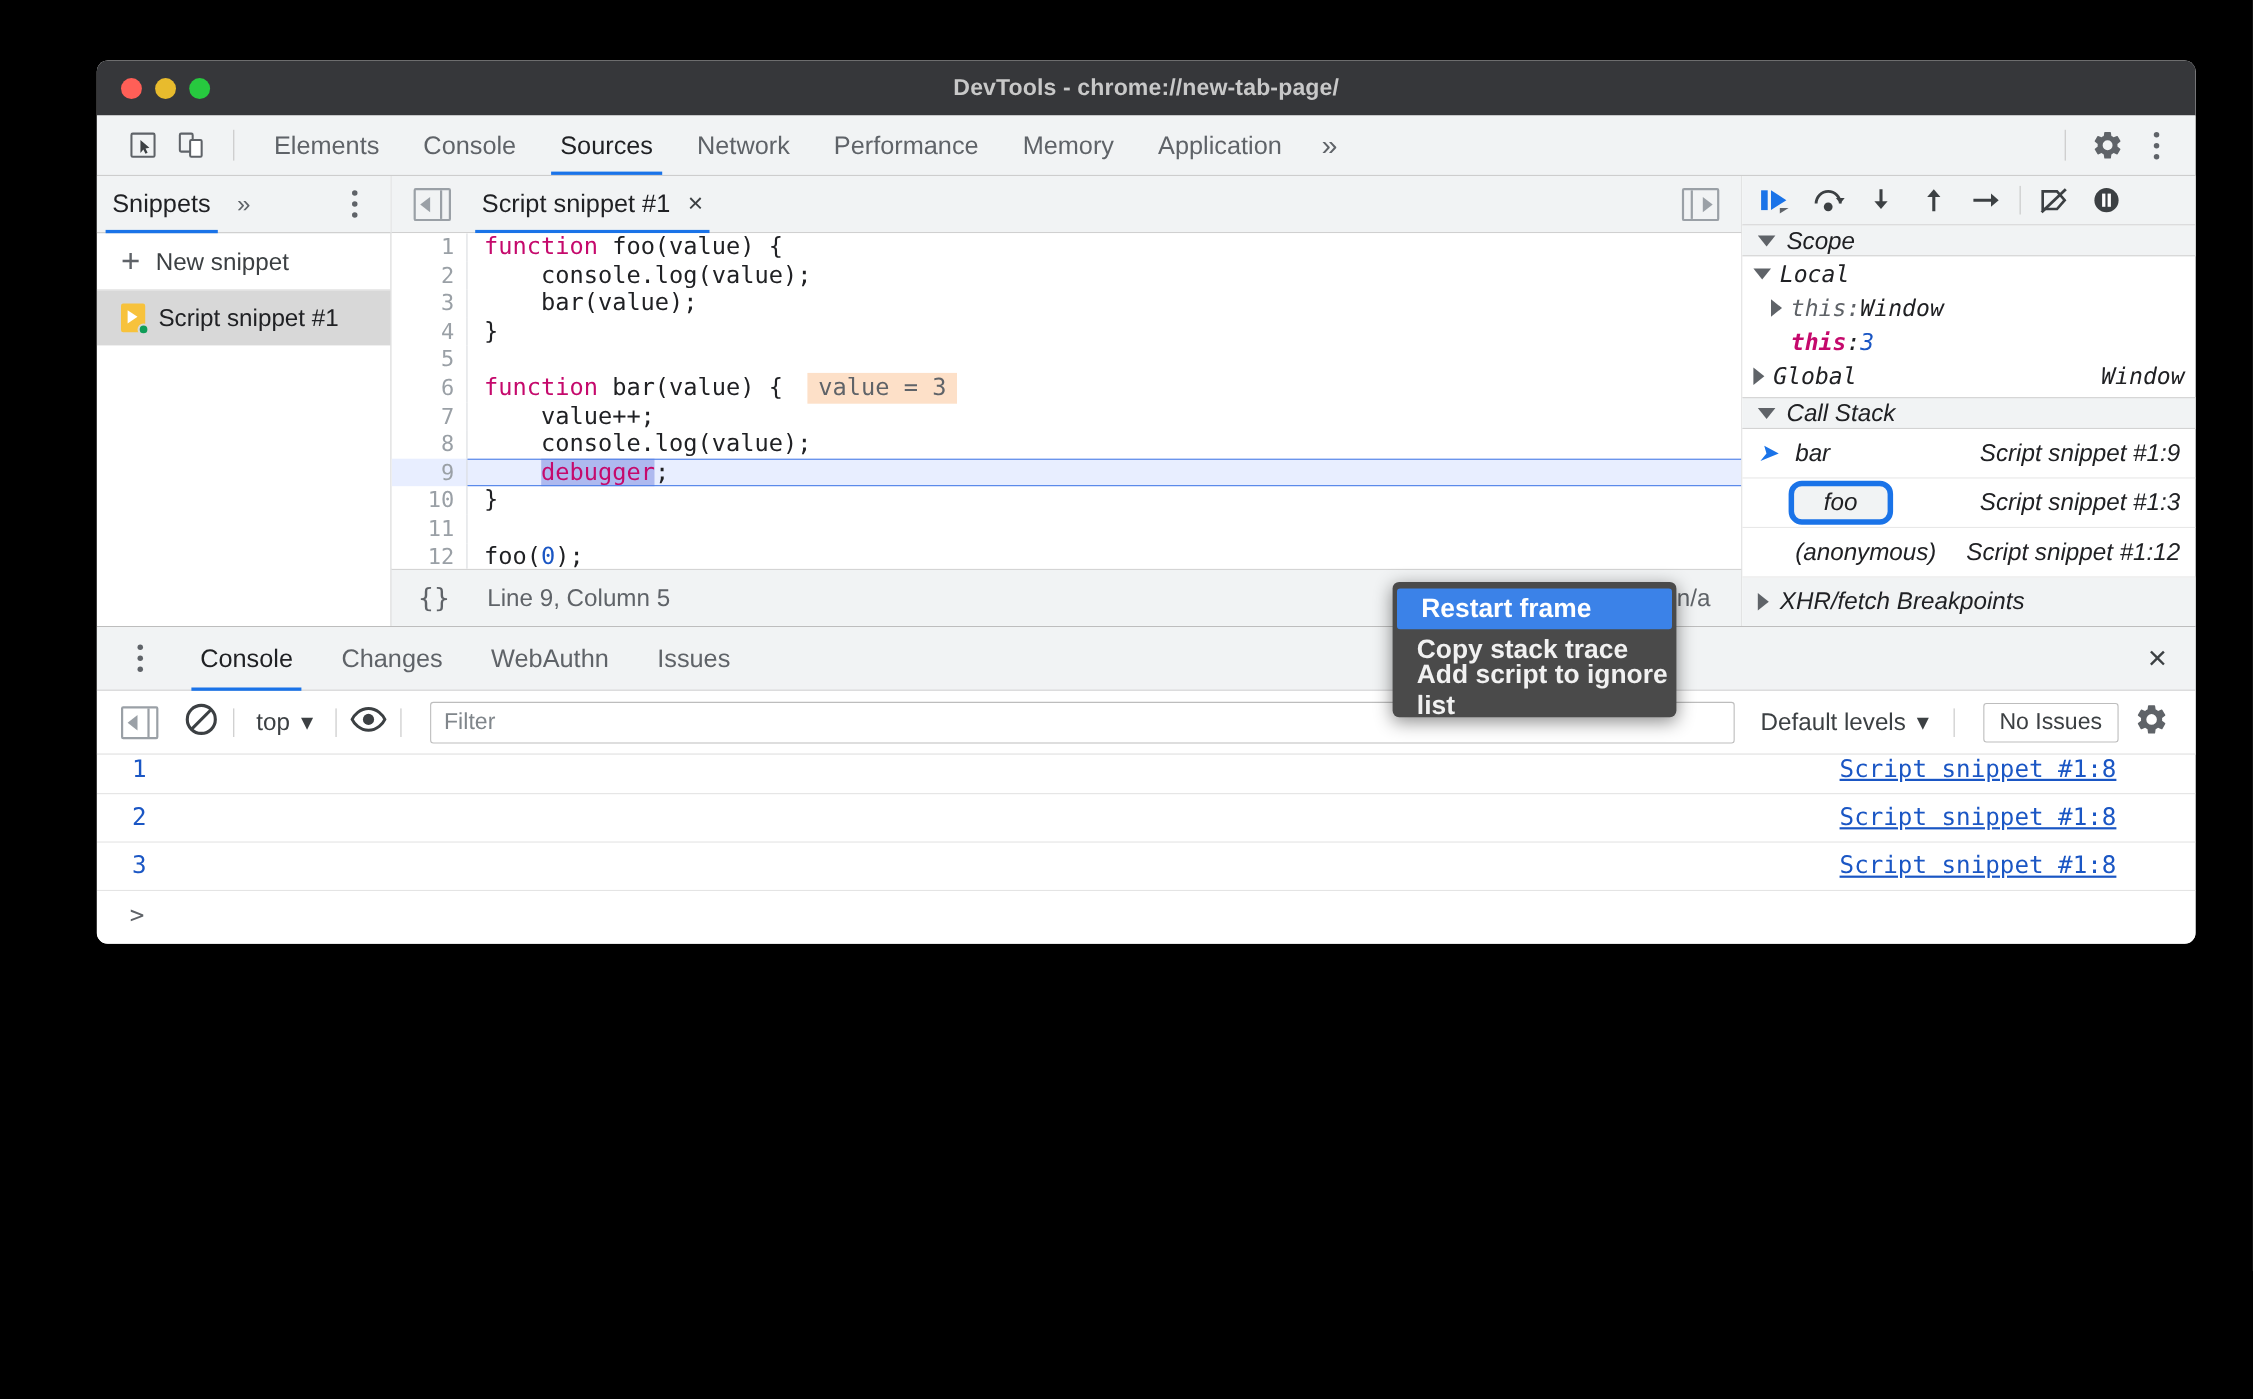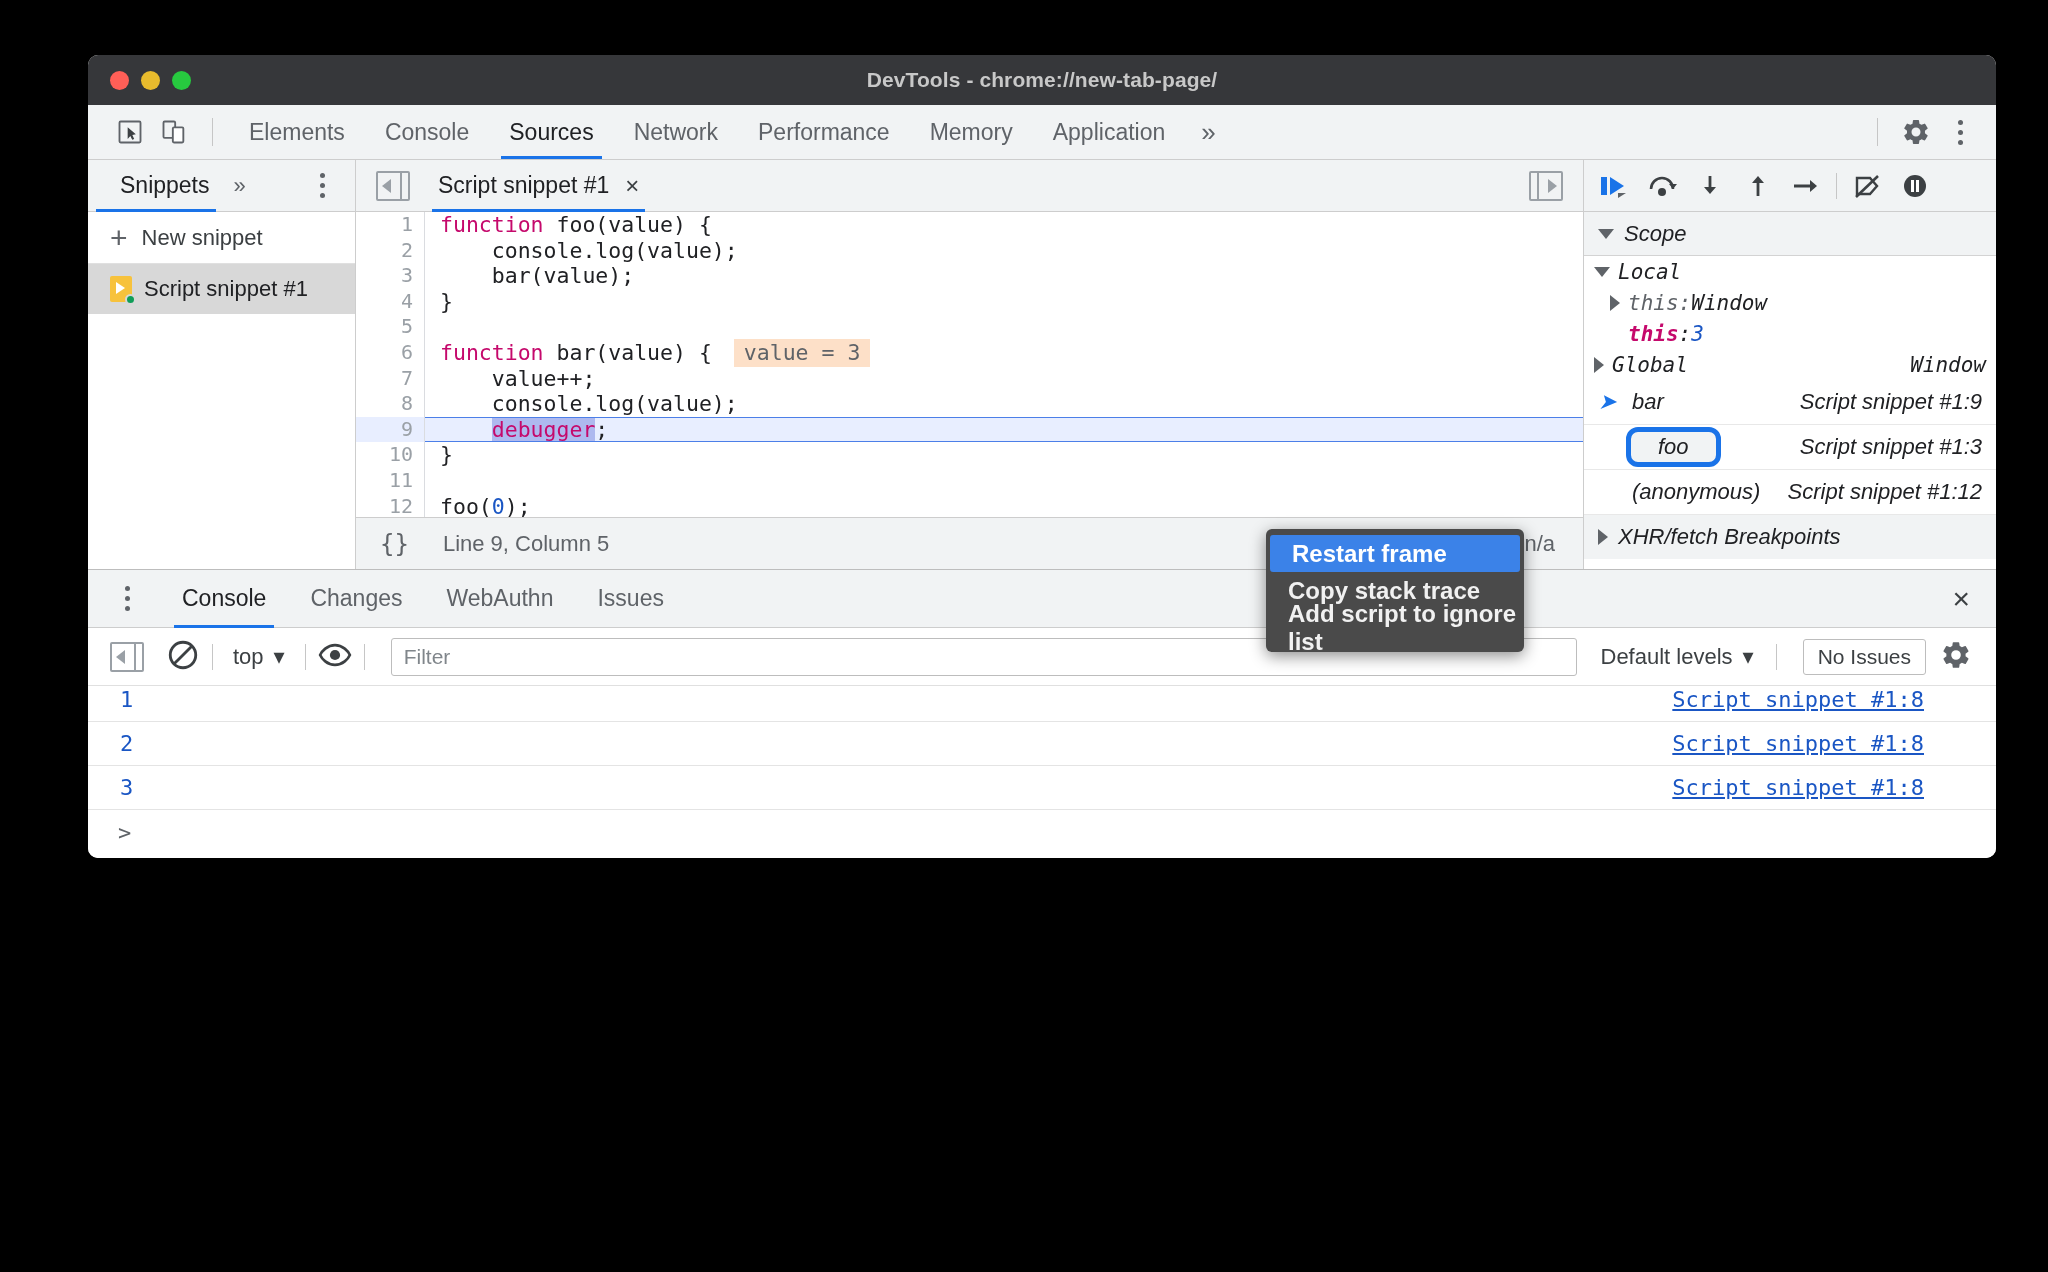--- a/index.html
+++ b/index.html
@@ -62,21 +62,21 @@
   
   .body-split{ display:flex; height:409px; }
 
   
   .snip{ width:268px; border-right:1px solid #cdcdcd; background:#fff; display:flex; flex-direction:column; }
   .snip-head{
     height:52px; background:#f1f3f4; display:flex; align-items:center;
     border-bottom:1px solid #cdcdcd; position:relative;
   }
   .snip-title{
-    font-size:23px; color:#202124; padding:0 14px 0 32px; height:100%;
+    font-size:23px; color:#202124; padding:0 14px 0 14px; height:100%;
     display:flex; align-items:center; position:relative;
   }
   .snip-title::after{ content:""; position:absolute; left:8px; right:8px; bottom:-1px; height:3px; background:#1a73e8; }
   .snip-head .chev2{ font-size:22px; color:#5f6368; padding:0 10px; }
   .snip-head .kebab{ margin-left:auto; margin-right:16px; }
   .new-snip{
     height:52px; display:flex; align-items:center; gap:14px; padding-left:22px;
     font-size:22px; color:#3c4043; border-bottom:1px solid #e0e0e0;
   }
   .plus{ font-size:30px; color:#5f6368; line-height:1; }
@@ -486,20 +486,24 @@
             <span>: </span>
             <span class="num">3</span>
           </div>
           <div class="srow">
             <span class="tri-r"></span>
             <span>Global</span>
             <span class="right-val">Window</span>
           </div>
         </div>
 
+        <div class="sec-head" style="border-top:1px solid #d3d3d3;margin-top:4px">
+          <span class="tri-d"></span>
+          <span>Call Stack</span>
+        </div>
         <div class="cs-rows">
           <div class="cs-row">
             <span class="cs-arrow">➤</span>
             <span>bar</span>
             <span class="cs-loc">Script snippet #1:9</span>
           </div>
           <div class="cs-row">
             <span class="cs-arrow"></span>
             <span class="focus-ring">foo</span>
             <span class="cs-loc">Script snippet #1:3</span>

